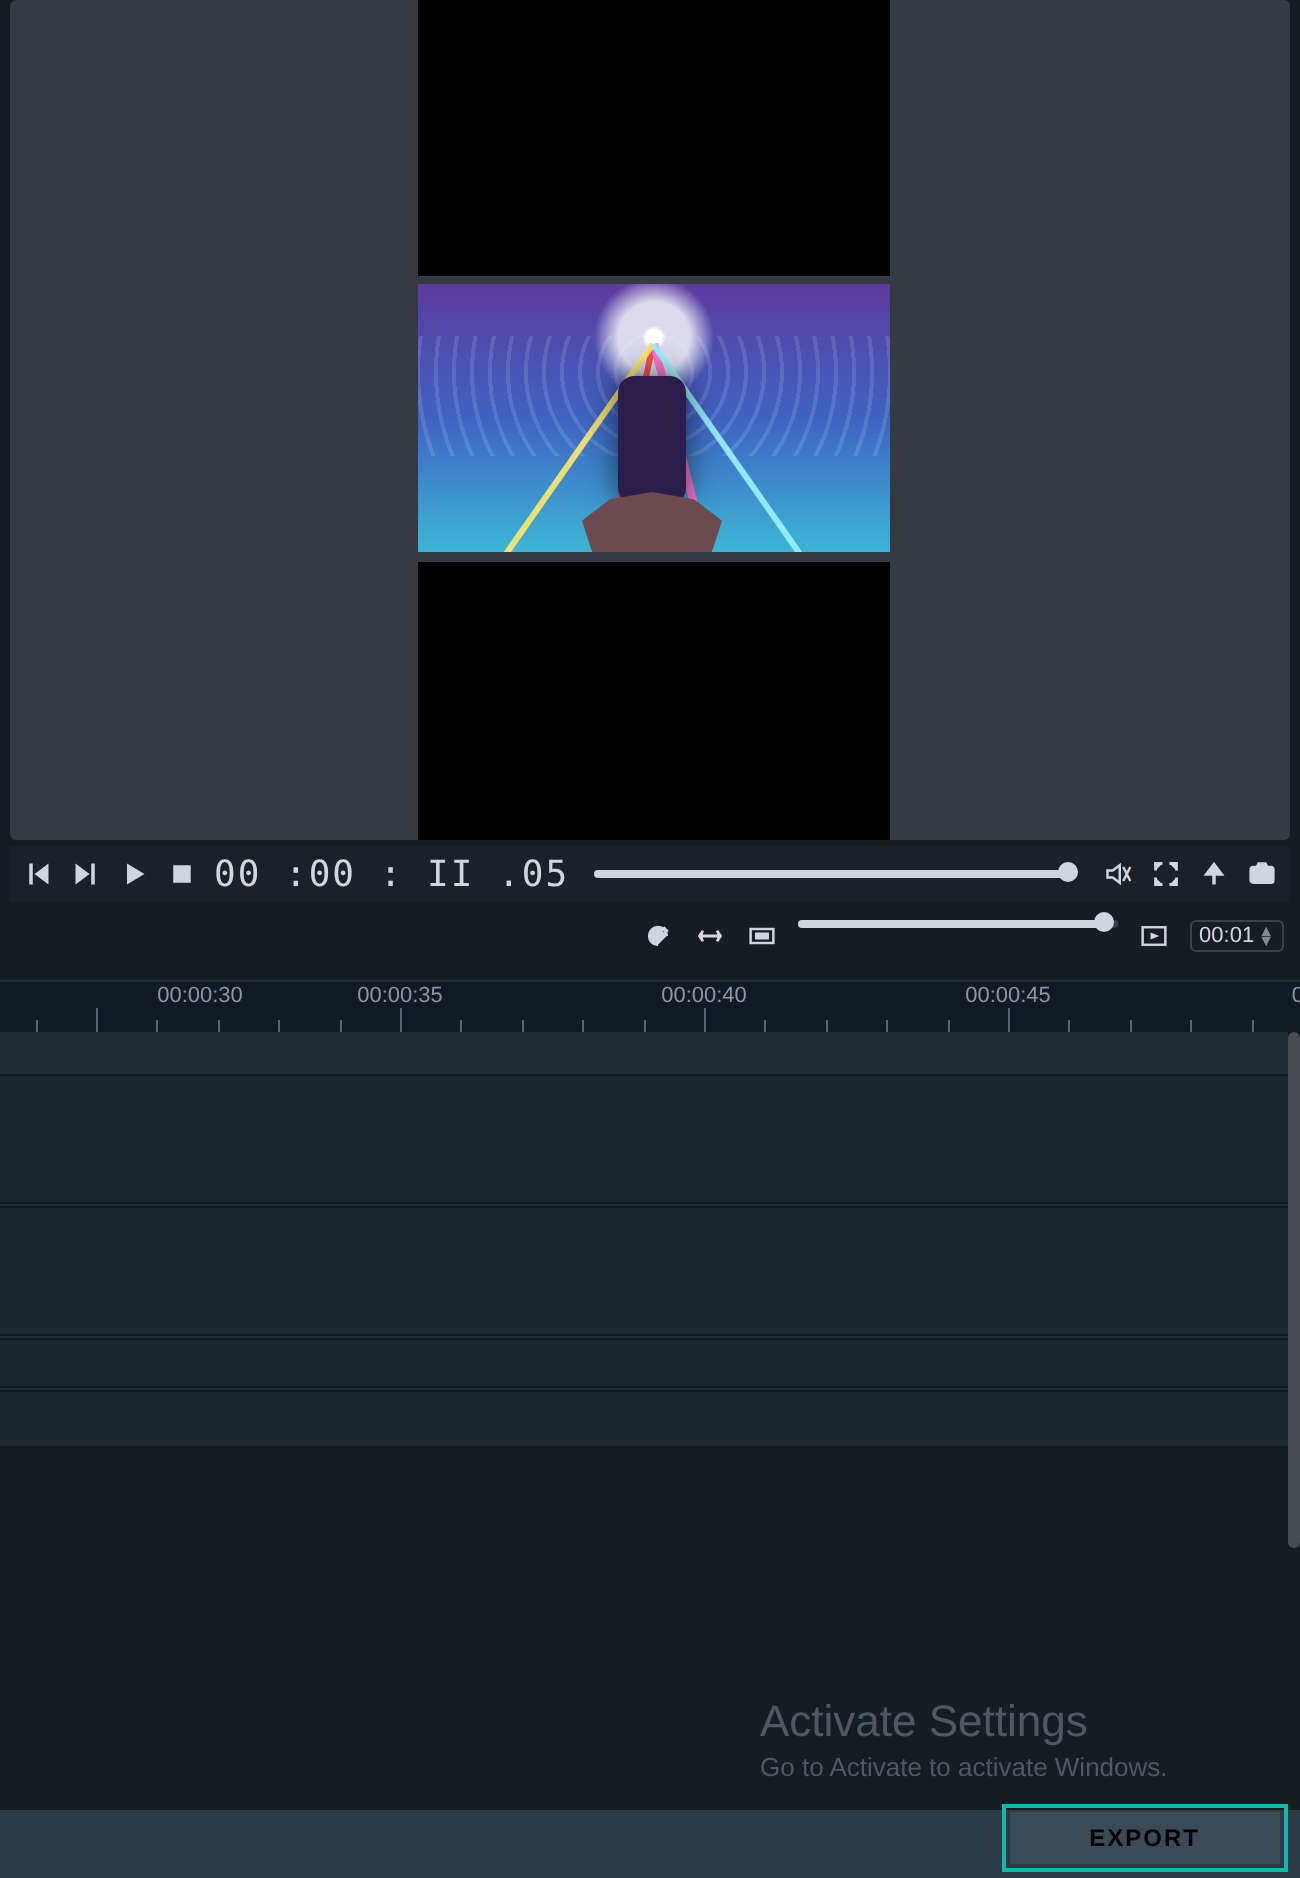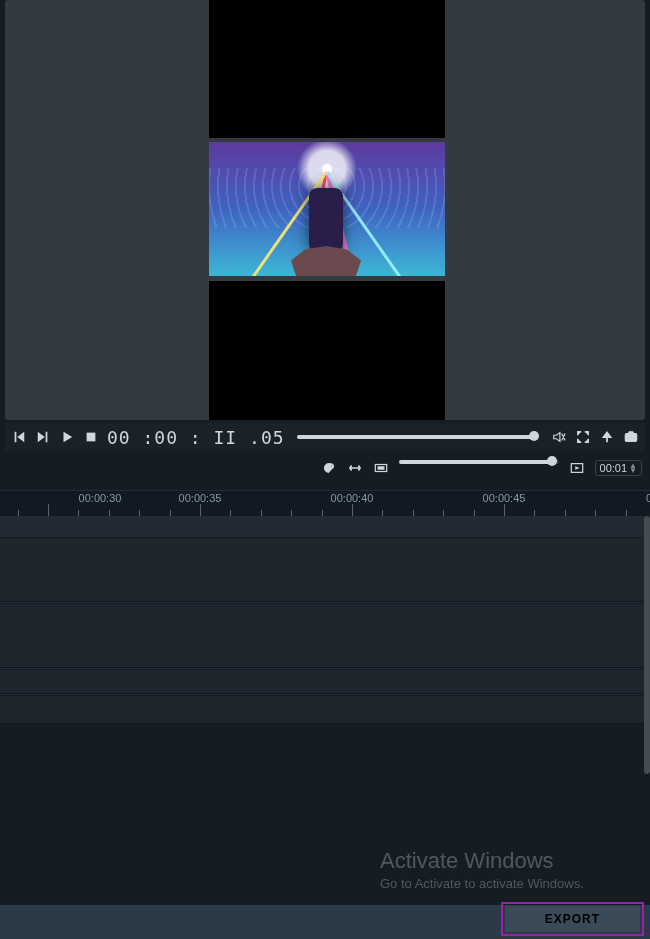--- a/index.html
+++ b/index.html
@@ -150,21 +150,21 @@
   .wm-title { top:848px; font-size:22px; }
   .wm-sub   { top:876px; font-size:13px; }
 
   
   .bottom-bar {
     position:absolute; left:0; top:905px; width:650px; height:34px;
     background:#2c3a47;
   }
   .export-wrap {
     position:absolute; right:6px; top:902px;
-    border:2px solid #a21caf;
+    border:2px solid #14b8a6;
     padding:2px;
   }
   .export-btn {
     background:#3a4a57;
     color:#000;
     font-size:12px; letter-spacing:1px;
     padding:6px 40px;
     cursor:pointer;
     font-weight:600;
   }
@@ -314,19 +314,19 @@
 <div class="track dark" style="top:604px;height:64px"></div>
 <div class="track" style="top:668px;height:2px"></div>
 <div class="track dark" style="top:670px;height:24px"></div>
 <div class="track" style="top:694px;height:2px"></div>
 <div class="track dark" style="top:696px;height:28px"></div>
 
 <div class="vscroll">
   <div class="vscroll-thumb"></div>
 </div>
 
-<div class="watermark wm-title">Activate Windows</div>
+<div class="watermark wm-title">Activate Settings</div>
 <div class="watermark wm-sub">Go to Activate to activate Windows.</div>
 
 <div class="bottom-bar"></div>
 <div class="export-wrap">
   <div class="export-btn">EXPORT</div>
 </div>
 
 </body></html>

